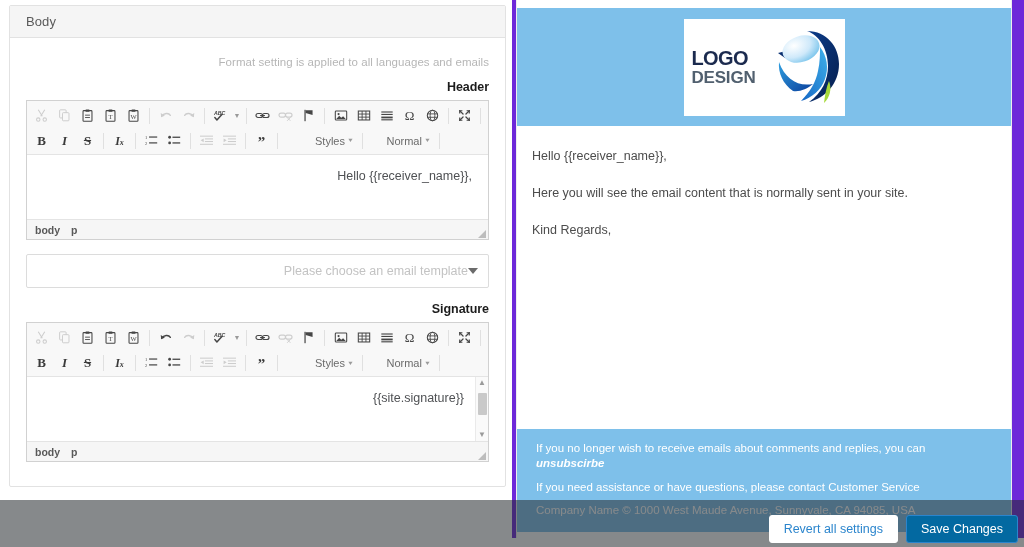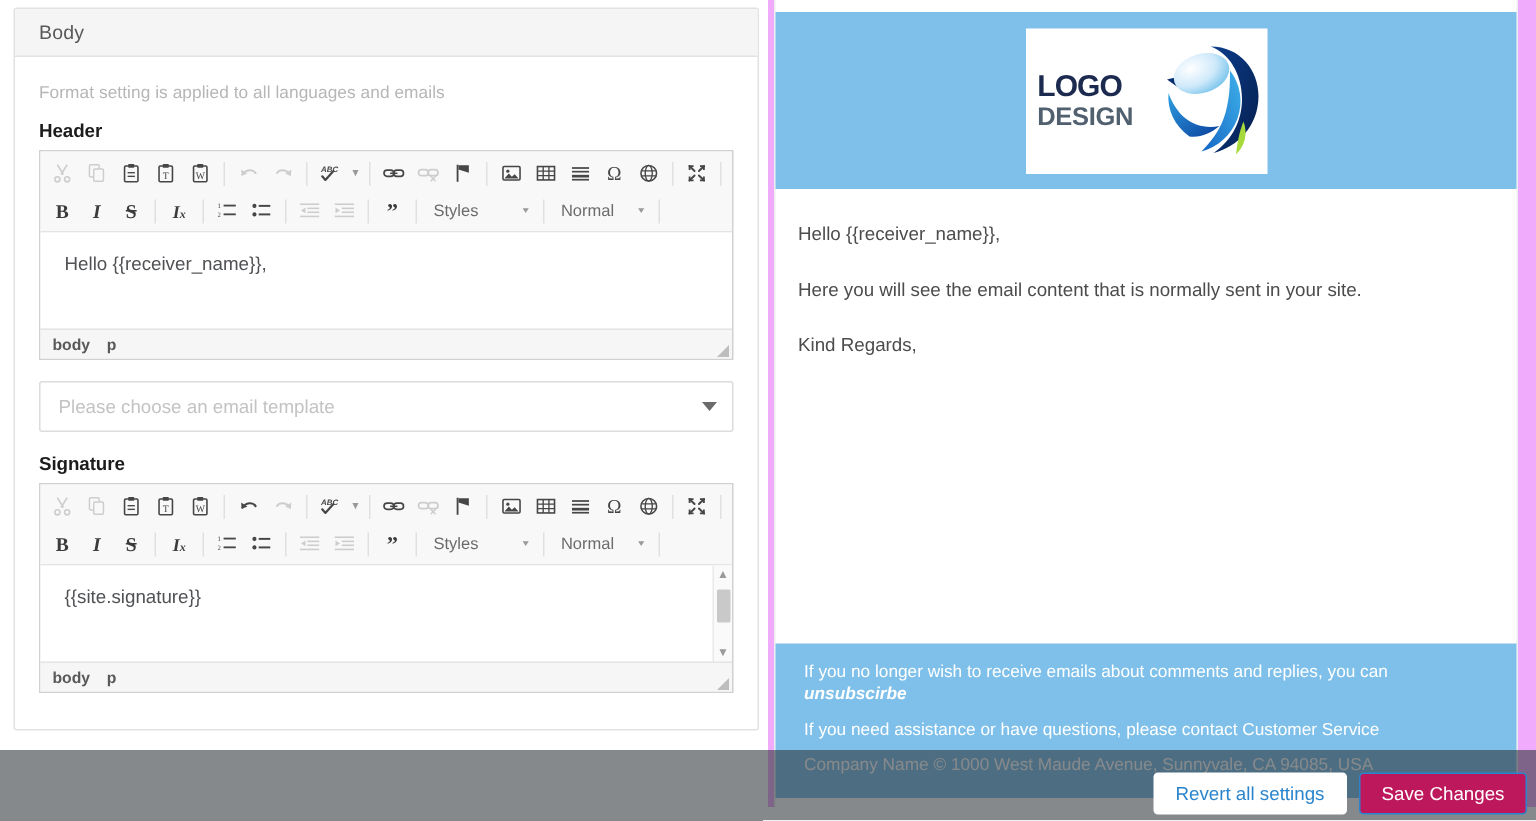--- a/index.html
+++ b/index.html
@@ -9,21 +9,21 @@
     overflow: hidden;
     background: #ffffff;
     font-family: "Liberation Sans", sans-serif;
     -webkit-font-smoothing: antialiased;
   }
   .stage { position: relative; width: 1024px; height: 547px; background: #fff; overflow: hidden; }
 
   
   .left-panel {
     position: absolute; left: 0; top: 0; width: 512px; height: 547px;
-    background: #ffffff; overflow: hidden;
+    background: #ffffff; overflow: hidden; text-align: right;
   }
   .card {
     position: absolute; left: 9px; top: 5px; width: 497px;
     background: #fff;
     border: 1px solid #e2e2e2;
     border-radius: 2px;
   }
   .card-header {
     height: 32px;
     background: #f5f5f5;
@@ -128,21 +128,21 @@
   }
   .select-placeholder { font-size: 12.5px; color: #c3c3c3; flex: 1 1 auto; }
   .select-caret {
     width: 0; height: 0; border-left: 5px solid transparent; border-right: 5px solid transparent;
     border-top: 6px solid #6b6b6b;
   }
 
   
   .right-panel {
     position: absolute; left: 512px; top: 0; width: 512px; height: 538px;
-    background: #f0abfc; overflow: hidden;
+    background: #6d28d9; overflow: hidden;
   }
   .preview {
     position: absolute; left: 4px; top: 0; width: 496px; height: 547px;
     background: #ffffff;
     border-left: 1px solid #ededed; border-right: 1px solid #ededed;
   }
   .pv-banner {
     height: 118px; background: #7ec0ea;
     display: flex; align-items: center; justify-content: center;
     margin-top: 8px;
@@ -175,21 +175,21 @@
   .action-bar {
     position: absolute; right: 6px; bottom: 4px;
     display: flex; align-items: center; gap: 8px;
   }
   .btn {
     height: 28px; border-radius: 3px; font-size: 12.5px;
     display: flex; align-items: center; justify-content: center;
     padding: 12px 14px; white-space: nowrap; border: 1px solid transparent;
   }
   .btn.secondary { background: #ffffff; color: #2b85cd; border-color: #ffffff; }
-  .btn.primary { background: #be185d; color: #ffffff; border-color: #2b85cd; }
+  .btn.primary { background: #0369a1; color: #ffffff; border-color: #2b85cd; }
 </style>
 </head>
 <body>
 
 <div class="stage">
 
   <div class="left-panel">
     <div class="card">
 
       <div class="card-header">

